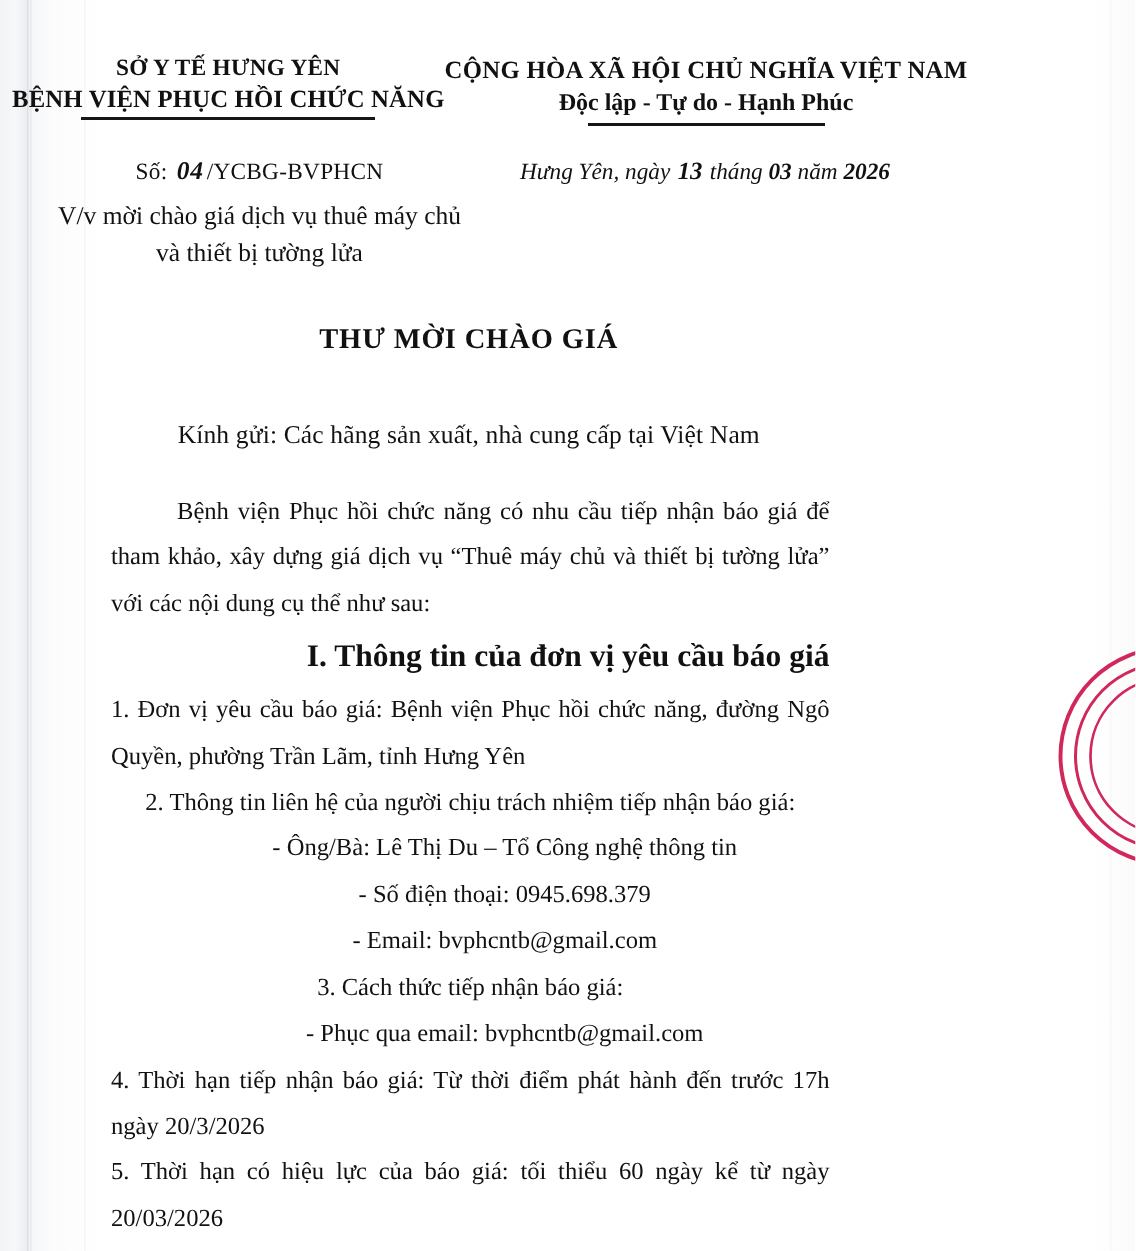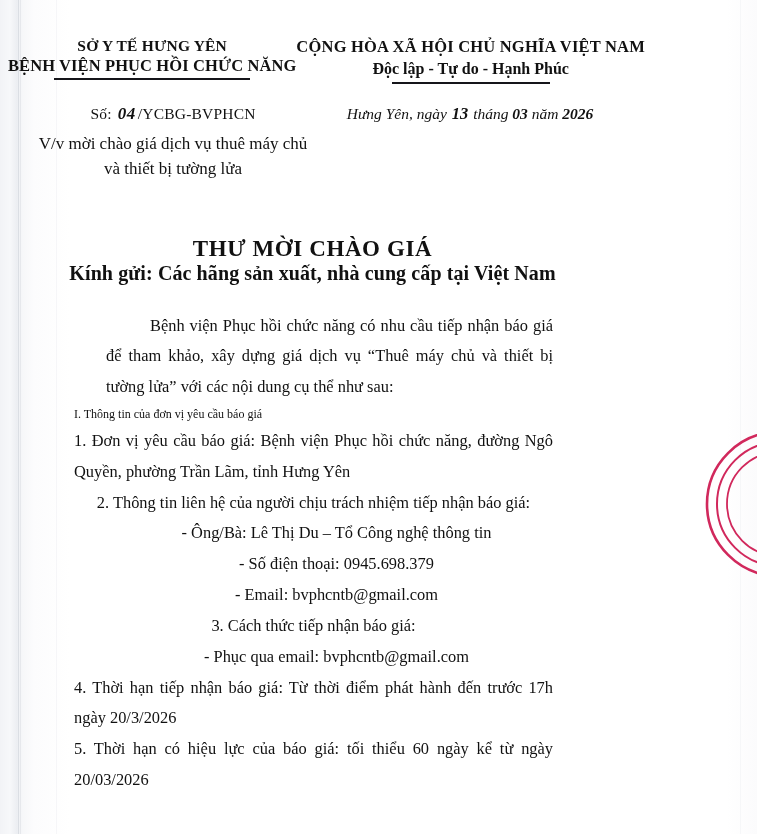--- a/index.html
+++ b/index.html
@@ -146,53 +146,55 @@
     padding-left: 8px;
     text-align: center;
     font-size: 17px;
     line-height: 1.45;
     margin-top: 8px;
   }
 
   
   .doc-title {
     text-align: center;
-    font-size: 23px;
+    font-size: 19px;
     font-weight: 700;
     letter-spacing: 0.6px;
-    margin-top: 54px;
+    margin-top: 34px;
   }
   .recipient {
     text-align: center;
-    font-size: 20px;
-    font-weight: 700;
+    font-size: 17px;
+    font-weight: 400;
+    margin-top: 42px;
     letter-spacing: 0.1px;
   }
 
   
   .body-wrap {
     margin-top: 26px;
     padding: 0 72px 0 74px;
   }
   .p {
     font-size: 16.4px;
     line-height: 1.88;
     text-align: justify;
     text-justify: inter-word;
     margin: 0;
   }
-  .p.indent { text-indent: 44px; margin-left: 32px; }
+  .p.indent { text-indent: 44px; }
   .p.nojust { text-align: center; }
   .p.sub1   { padding-left: 46px; }
   .p.sub2   { text-indent: 44px; }
   .h-sec {
-    font-size: 12px;
-    font-weight: 400;
+    font-size: 21px;
+    font-weight: 700;
     line-height: 1.9;
     margin: 0;
+    text-align: right;
   }
 
   
   .seal {
     position: absolute;
     left: 695px;
     top: 420px;
     width: 168px;
     height: 168px;
     pointer-events: none;

